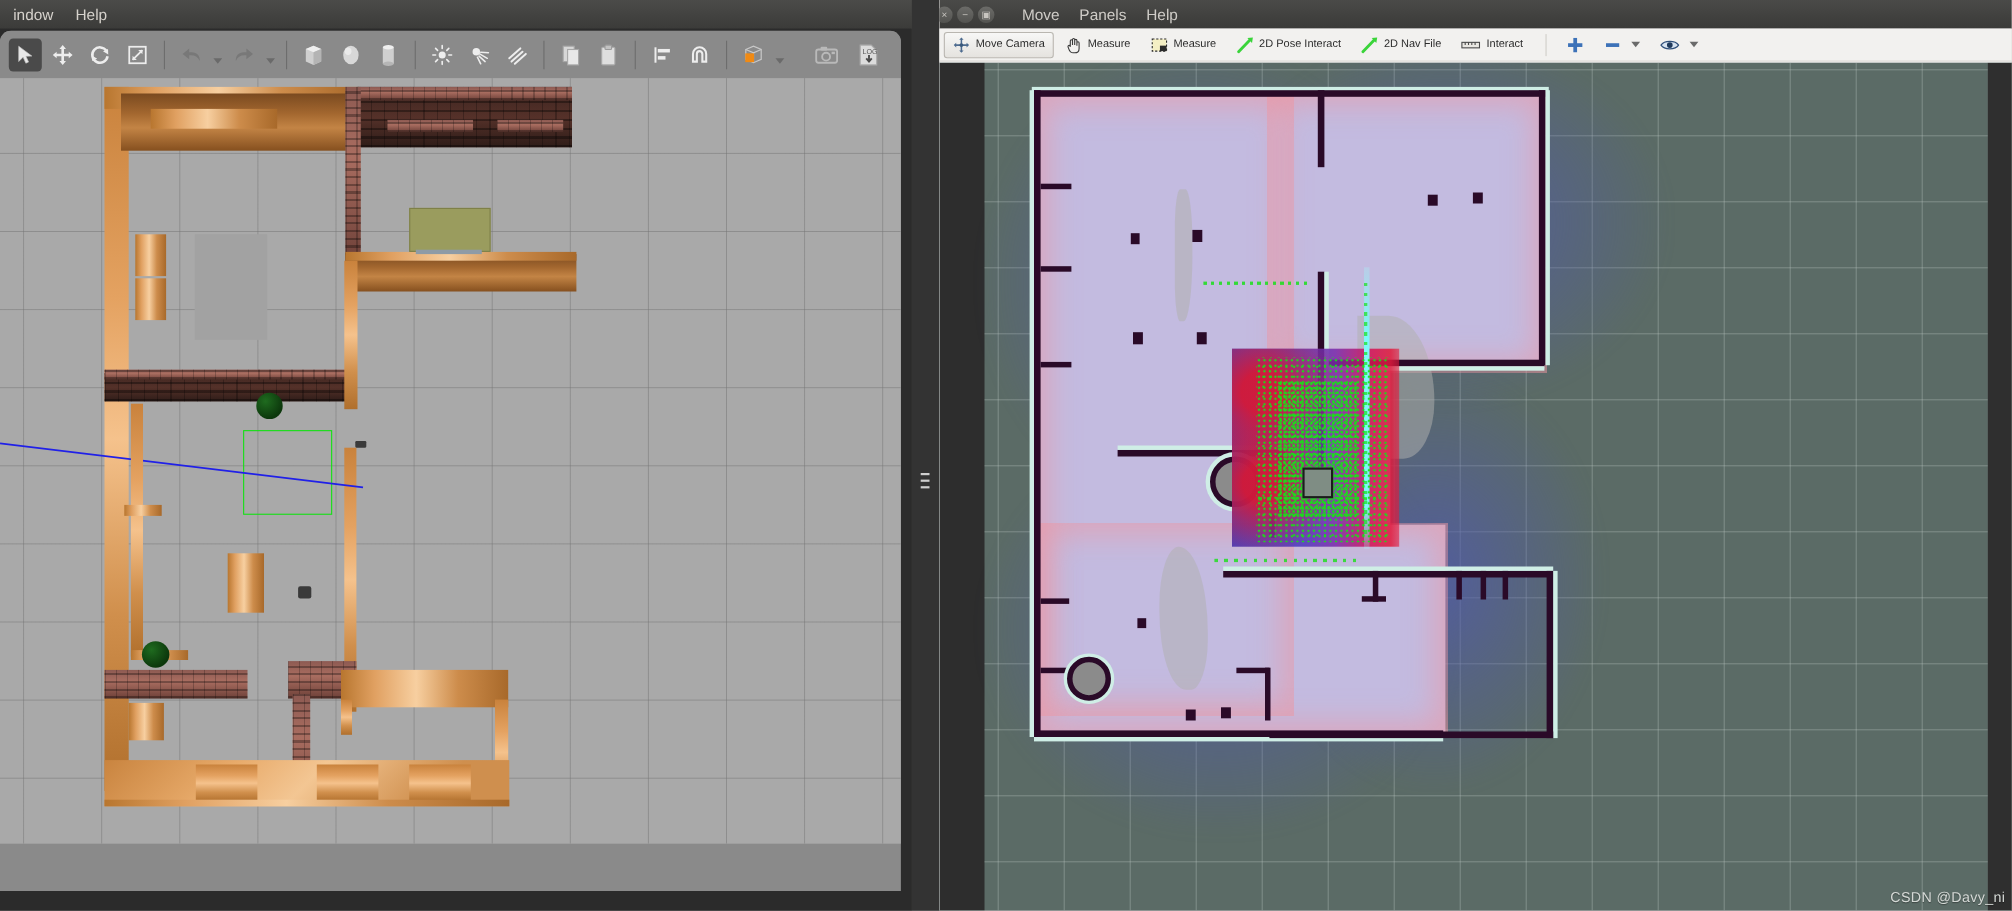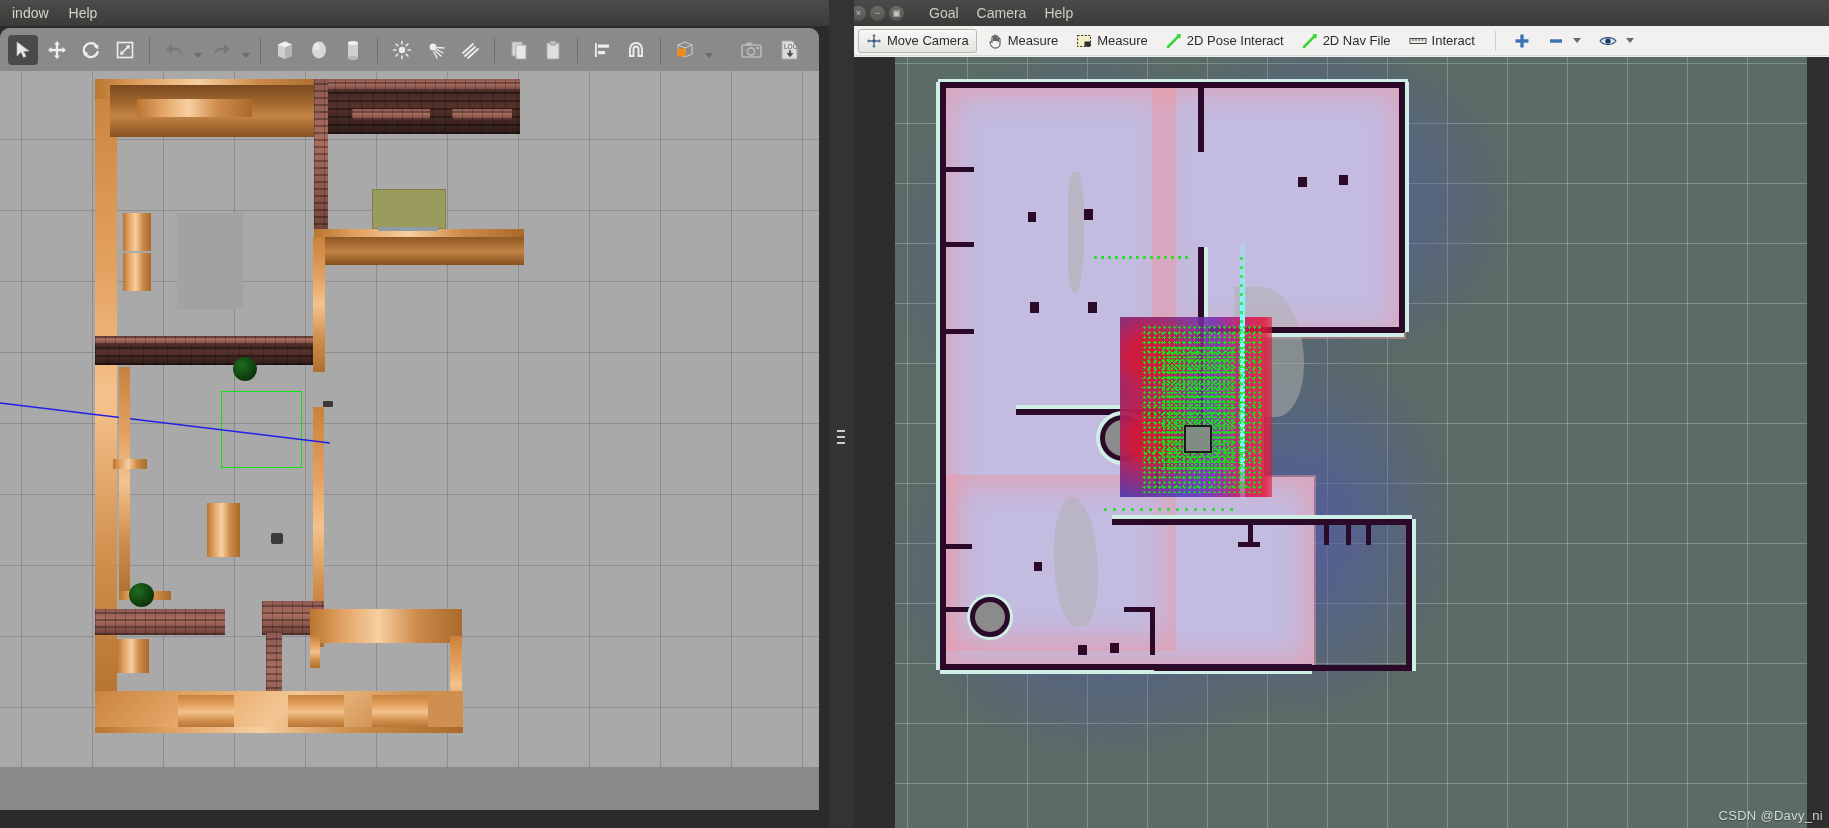--- a/index.html
+++ b/index.html
@@ -171,21 +171,21 @@
     position: absolute; left: 0; top: 26px;
     width: 975px; height: 30px;
     background: #f2f1ef;
     display: flex; align-items: center;
     padding-left: 4px; box-sizing: border-box;
     border-bottom: 1px solid #dcdad6;
   }
   .rvtool {
     display: flex; align-items: center; gap: 5px;
     padding: 3px 7px; margin-right: 2px;
-    font-size: 13px; color: #2c2c2c; white-space: nowrap;
+    font-size: 10px; color: #2c2c2c; white-space: nowrap;
     border-radius: 3px;
     border: 1px solid transparent;
   }
   .rvtool.active {
     background: linear-gradient(to bottom,#f7f7f6,#e5e3df);
     border: 1px solid #b9b6b0;
   }
   .rv-sep { width:1px; height:20px; background:#d0cdc8; margin: 0 10px; }
   .rvcaret { width:0;height:0;border-left:4px solid transparent;border-right:4px solid transparent;border-top:5px solid #6a6a6a;margin-left:3px;}
 
@@ -517,22 +517,22 @@
       <div class="wbtn close">
           <span class="gl">×</span>
         </div>
       <div class="wbtn">
           <span class="gl">−</span>
         </div>
       <div class="wbtn">
           <span class="gl">▣</span>
         </div>
       <div class="menus">
-        <div class="mi">Goal</div>
-        <div class="mi">Camera</div>
+        <div class="mi">Move</div>
+        <div class="mi">Panels</div>
         <div class="mi">Help</div>
       </div>
     </div>
 
     <div id="rv-toolbar">
       <div class="rvtool active">
         <svg width="16" height="16" viewBox="0 0 16 16">
           <path d="M8 1 L10 3.2 H8.7 V7.2 H12.7 V5.9 L15 8 L12.7 10.1 V8.8 H8.7 V12.8 H10 L8 15 L6 12.8 H7.3 V8.8 H3.3 V10.1 L1 8 L3.3 5.9 V7.2 H7.3 V3.2 H6 Z" fill="#4d6b8f"></path>
           <circle cx="8" cy="8" r="1.7" fill="#3b5a7d"></circle>
         </svg>

